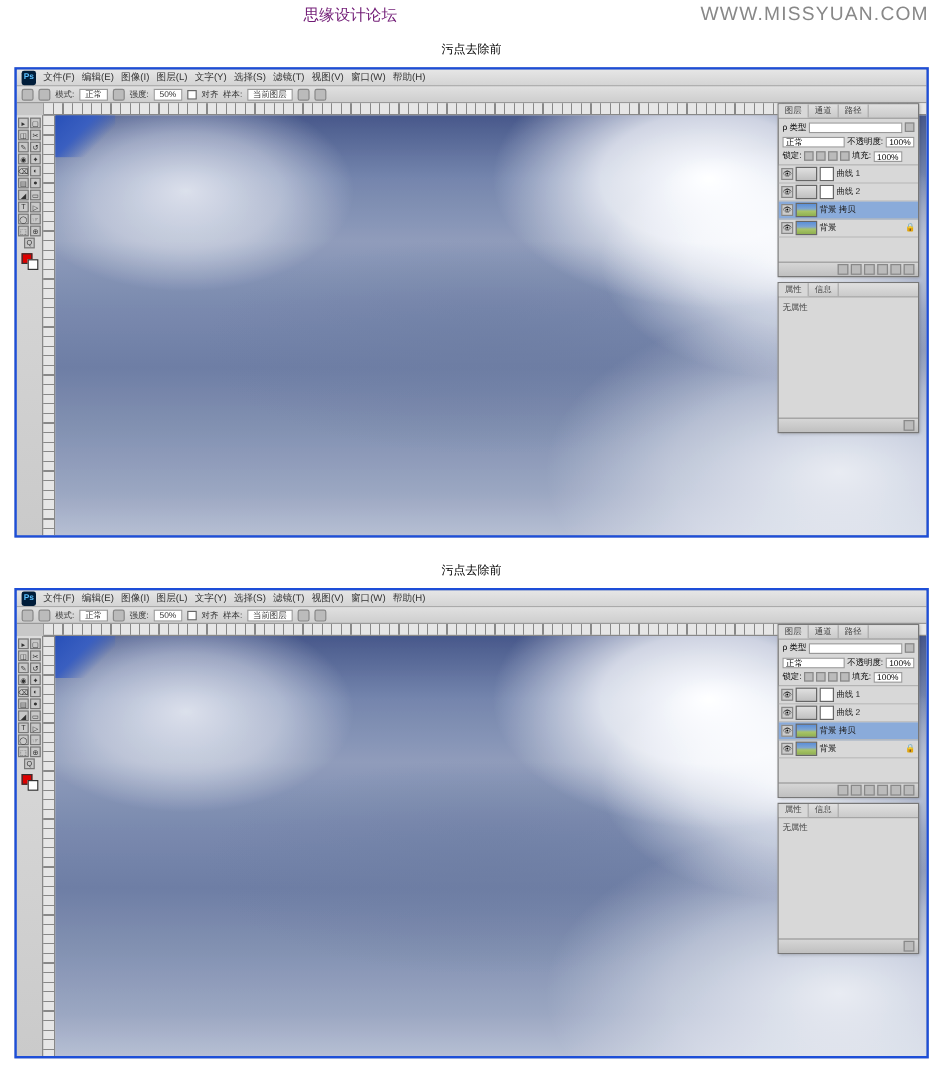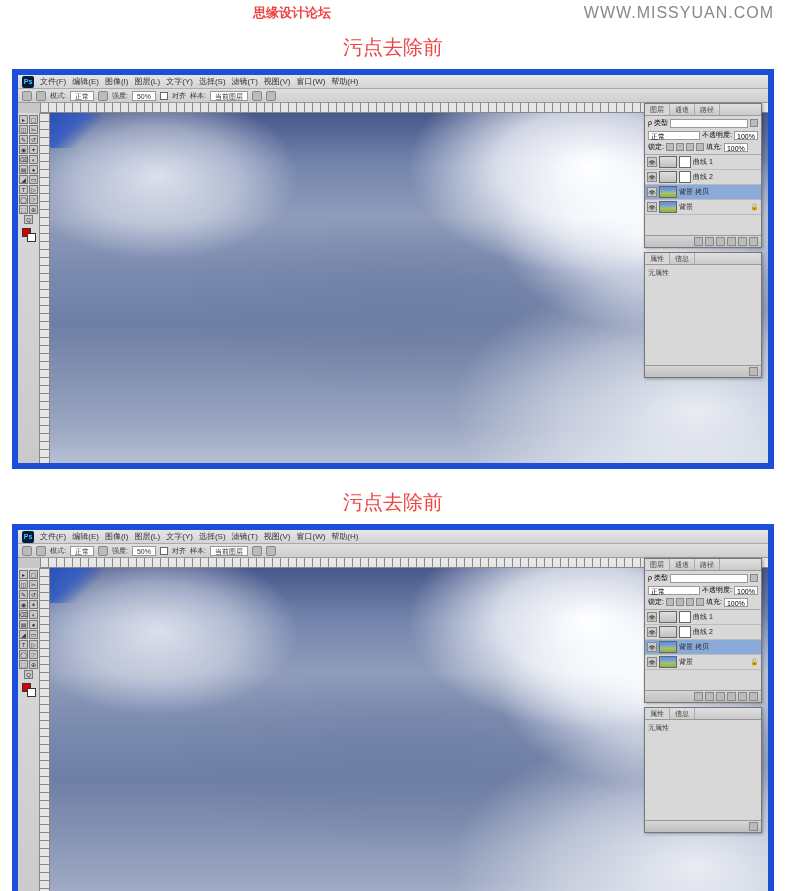--- a/index.html
+++ b/index.html
@@ -1,21 +1,21 @@
 <!DOCTYPE html>
 <html><head>
 <meta charset="utf-8">
 <style>
 *{margin:0;padding:0;box-sizing:border-box;font-family:"Microsoft YaHei",SimSun,Arial,sans-serif}
 body{background:#fff;width:786px;font-size:9px}
 .header{display:flex;justify-content:space-between;padding:4px 12px 4px 0;font-size:13px;color:#888}
-.header .brand{color:#ef4444;font-weight:bold}
+.header .brand{color:#701a75;font-weight:normal}
 .header .url{font-size:16px;letter-spacing:1px}
-.caption{text-align:center;font-size:20px;color:#ef4444;padding:8px 0}
-.ps-window{width:762px;margin:0 auto 12px;border:6px solid #1d4ed8;background:#c8c8c8;position:relative;overflow:hidden}
+.caption{text-align:center;font-size:10px;color:#000000;padding:8px 0}
+.ps-window{width:762px;margin:0 auto 12px;border:2px solid #1d4ed8;background:#c8c8c8;position:relative;overflow:hidden}
 .menubar{background:linear-gradient(#e6e6e6,#d4d4d4);height:14px;display:flex;align-items:center;padding:0 4px;font-size:8px;color:#333;gap:6px;border-bottom:1px solid #aaa}
 .menubar .ps-logo{width:12px;height:12px;background:#001d3a;color:#5bc0ff;display:flex;align-items:center;justify-content:center;font-size:7px;font-weight:bold;border-radius:2px}
 .options-bar{background:linear-gradient(#e0e0e0,#cecece);height:14px;display:flex;align-items:center;padding:0 4px;font-size:7px;color:#333;gap:4px;border-bottom:1px solid #999}
 .options-bar .ob-icon{width:10px;height:10px;background:#bbb;border:1px solid #888;border-radius:2px}
 .options-bar .ob-field{background:#fff;border:1px solid #999;padding:0 4px;height:10px;line-height:10px}
 .options-bar .ob-chk{width:8px;height:8px;border:1px solid #666;background:#fff}
 .ruler-h{height:10px;background:#e6e6e6;border-bottom:1px solid #888;position:relative;margin-left:22px}
 .ruler-h::before{content:"";position:absolute;left:0;right:0;height:100%;background:repeating-linear-gradient(90deg,#888 0,#888 1px,transparent 1px,transparent 8px)}
 .workspace{display:flex;height:350px;position:relative}
 .toolbox{width:22px;background:linear-gradient(#dcdcdc,#cacaca);border-right:1px solid #888;display:flex;flex-direction:column;align-items:center;padding-top:2px;gap:1px;z-index:2}

